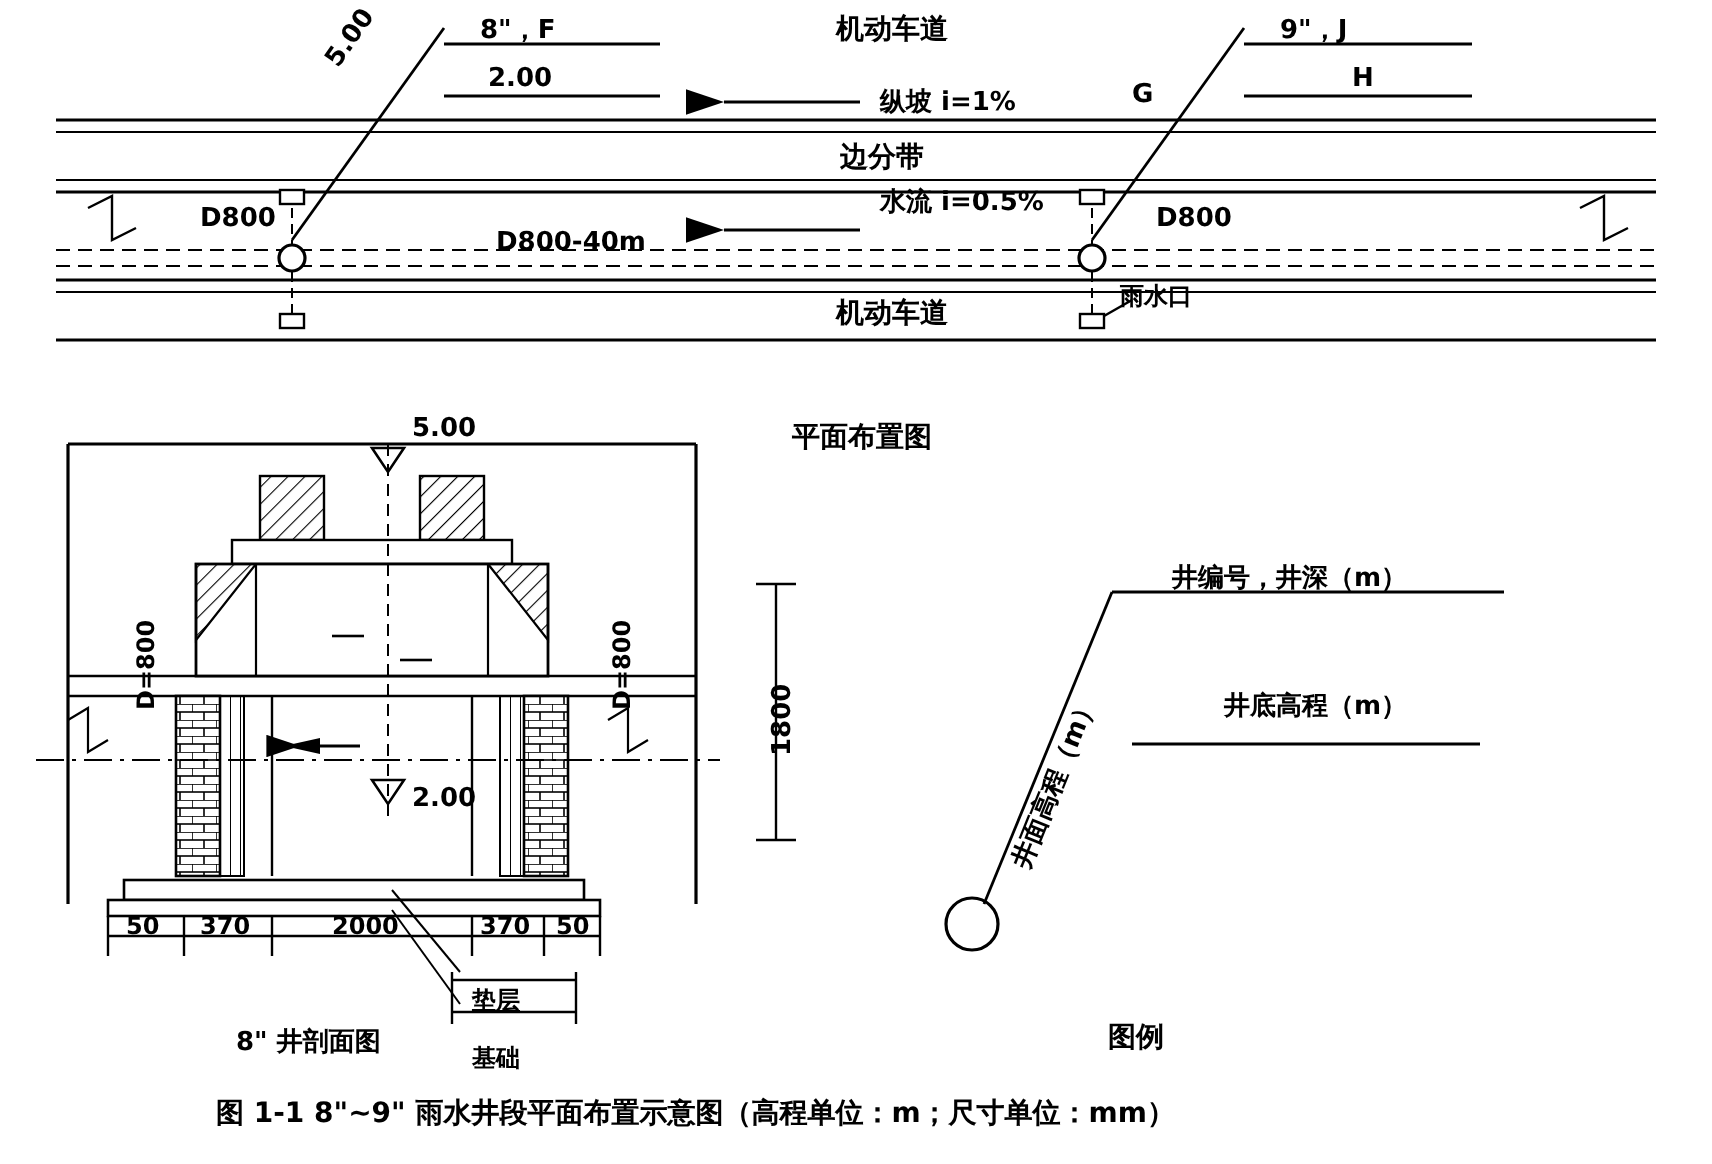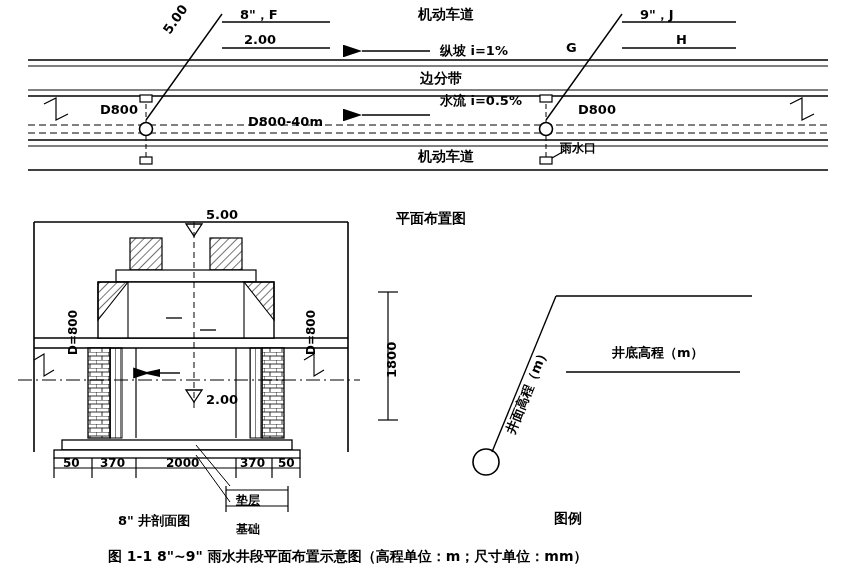--- a/index.html
+++ b/index.html
@@ -199,20 +199,21 @@
   <div class="lbl b s12" style="left:100px;top:456px;">370</div>
   <div class="lbl b s12" style="left:166px;top:456px;">2000</div>
   <div class="lbl b s12" style="left:240px;top:456px;">370</div>
   <div class="lbl b s12" style="left:278px;top:456px;">50</div>
 
   <div class="lbl cn s12" style="left:236px;top:476px;margin-top:45px;">基础</div>
   <div class="lbl cn s12" style="left:236px;top:492px;text-decoration:underline;">垫层</div>
 
   <div class="lbl cn s13" style="left:118px;top:512px;">8" 井剖面图</div>
 
+  <div class="lbl cn s13" style="left:586px;top:280px;">井编号，井深（m）</div>
   <div class="lbl cn s13" style="left:612px;top:344px;">井底高程（m）</div>
   <div class="lbl cn s13 vert" style="left:502px;top:430px;transform:rotate(-68deg);">井面高程（m）</div>
 
   <div class="lbl cn s14" style="left:554px;top:510px;">图例</div>
 
   <div class="lbl cn s14" style="left:108px;top:548px;">图 1-1    8"~9" 雨水井段平面布置示意图（高程单位：m；尺寸单位：mm）</div>
 
 </div>
 
 </body></html>

